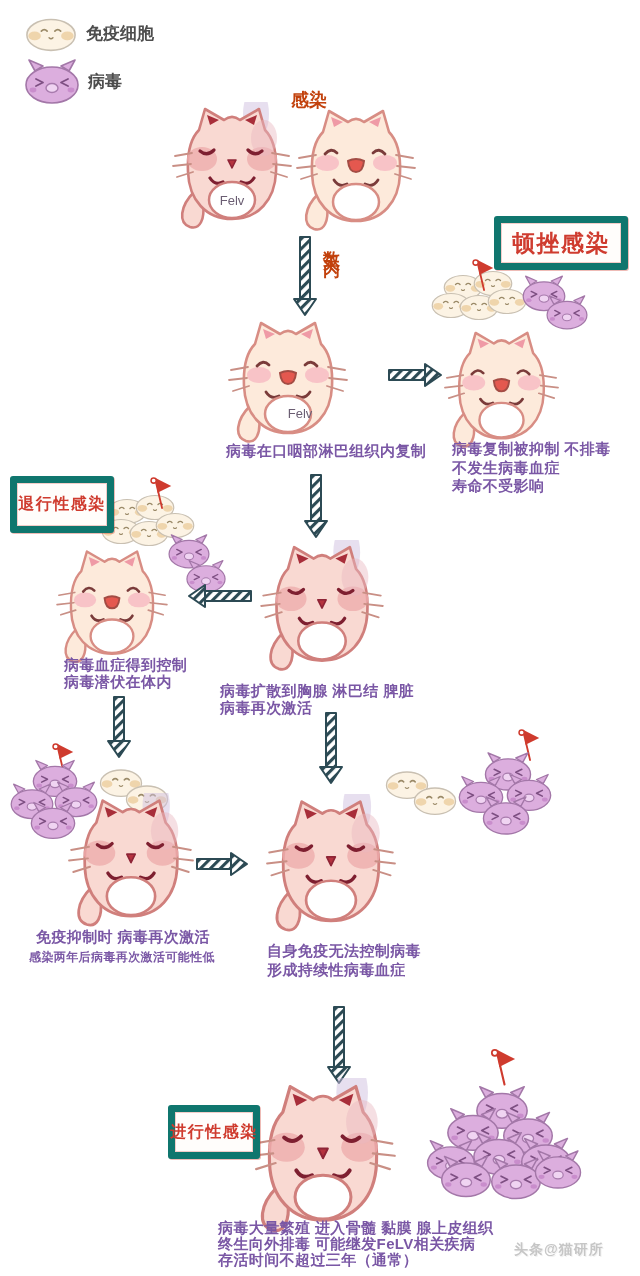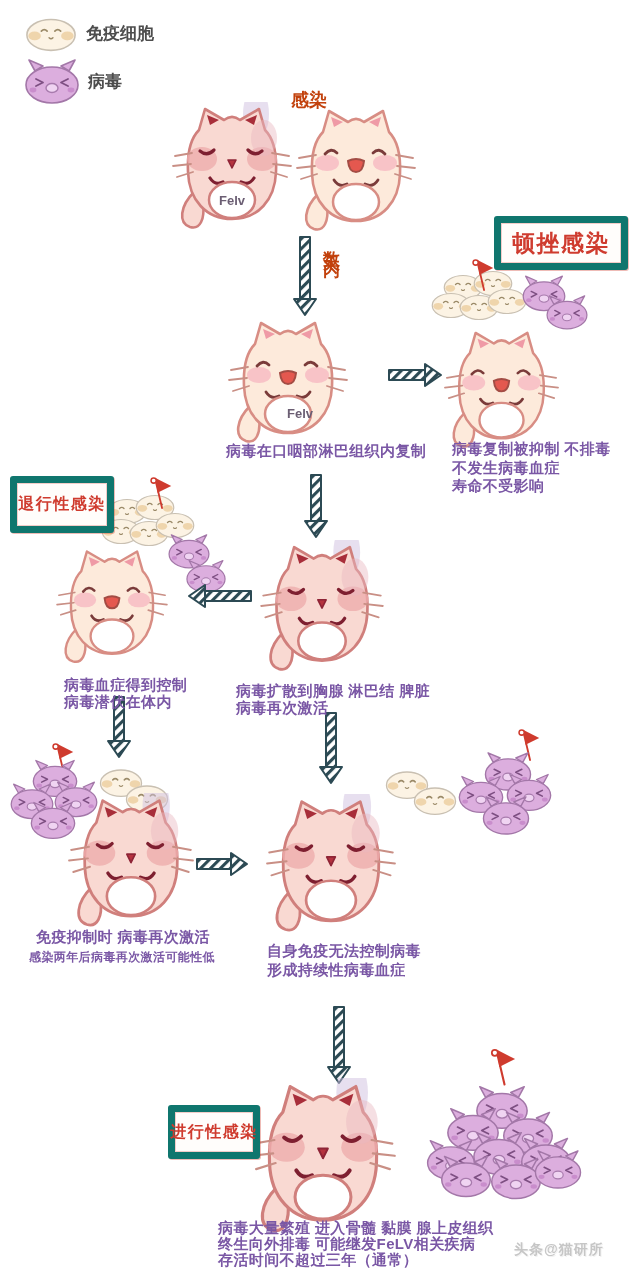--- a/index.html
+++ b/index.html
@@ -10,21 +10,21 @@
   .ptext { color:#7a57a5; font-weight:bold; font-size:15px; line-height:17px;
            letter-spacing:.4px; white-space:nowrap; z-index:6; }
   .ptext .ln { display:block; }
   .navy { color:#c2410c; font-weight:bold; white-space:nowrap; z-index:6; }
   .vtext { writing-mode:vertical-rl; text-orientation:upright; letter-spacing:5px; }
   .redbox { border:7px solid #0f766e; color:#cf3b2e; font-weight:bold; background:#fffdfb;
             display:flex; align-items:center; justify-content:center; border-radius:3px;
             letter-spacing:1.5px; z-index:7; white-space:nowrap;
             box-shadow:1px 1px 0 rgba(207,59,46,.35), inset 0 0 0 1px rgba(207,59,46,.25); }
   .legendtext { color:#4d4d4d; font-weight:bold; font-size:17px; white-space:nowrap; }
-  .felv { color:#6b5e73; font-size:13px; font-weight:bold; text-align:center; z-index:8; }
+  .felv { color:#6b5e73; font-size:13px; font-weight:normal; text-align:center; z-index:8; }
   .wm { color:#c6c6c6; font-weight:bold; font-size:14px; letter-spacing:1px;
         text-shadow:1px 1px 0 #f2f2f2; white-space:nowrap; }
   .hatch { fill:url(#hatchp); stroke:#2c4a54; stroke-width:2; stroke-linejoin:round; }
   .cat-skin   { fill:#fdeadb; stroke:#d88d84; stroke-width:2.6; stroke-linejoin:round; }
   .cat-skin-s { fill:#f9d9d2; stroke:#d07f7c; stroke-width:2.6; stroke-linejoin:round; }
   .cat-line { stroke:#7a3b3a; stroke-width:2.8; fill:none; stroke-linecap:round; }
   .cat-line-s { stroke:#7e1f30; stroke-width:3.2; fill:none; stroke-linecap:round; }
   .whisk { stroke:#c98f85; stroke-width:1.8; fill:none; stroke-linecap:round; }
 </style>
 </head>
@@ -206,25 +206,25 @@
       <use href="#cat-happy"></use>
     </svg>
   <svg class="abs" style="left:188px;top:583px" width="64" height="26" viewBox="0 0 64 26">
     <rect class="hatch" x="17" y="8" width="46" height="10"></rect>
       <polygon class="hatch" points="17,2 17,24 1,13"></polygon>
   </svg>
   <svg class="abs" style="left:260px;top:540px" width="124" height="134">
       <use href="#cat-sick"></use>
     </svg>
 
-  <div class="abs ptext" style="left:64px;top:676px">
+  <div class="abs ptext" style="left:64px;top:656px">
     <span class="ln">病毒血症得到控制</span>
     <span class="ln">病毒潜伏在体内</span>
   </div>
-  <div class="abs ptext" style="left:236px;top:682px">
+  <div class="abs ptext" style="left:220px;top:682px">
     <span class="ln">病毒扩散到胸腺 淋巴结 脾脏</span>
     <span class="ln">病毒再次激活</span>
   </div>
 
   <svg class="abs" style="left:106px;top:696px" width="26" height="62" viewBox="0 0 26 62">
     <rect class="hatch" x="8" y="1" width="10" height="44"></rect>
       <polygon class="hatch" points="2,45 24,45 13,61"></polygon>
   </svg>
   <svg class="abs" style="left:318px;top:712px" width="26" height="72" viewBox="0 0 26 72">
     <rect class="hatch" x="8" y="1" width="10" height="54"></rect>

